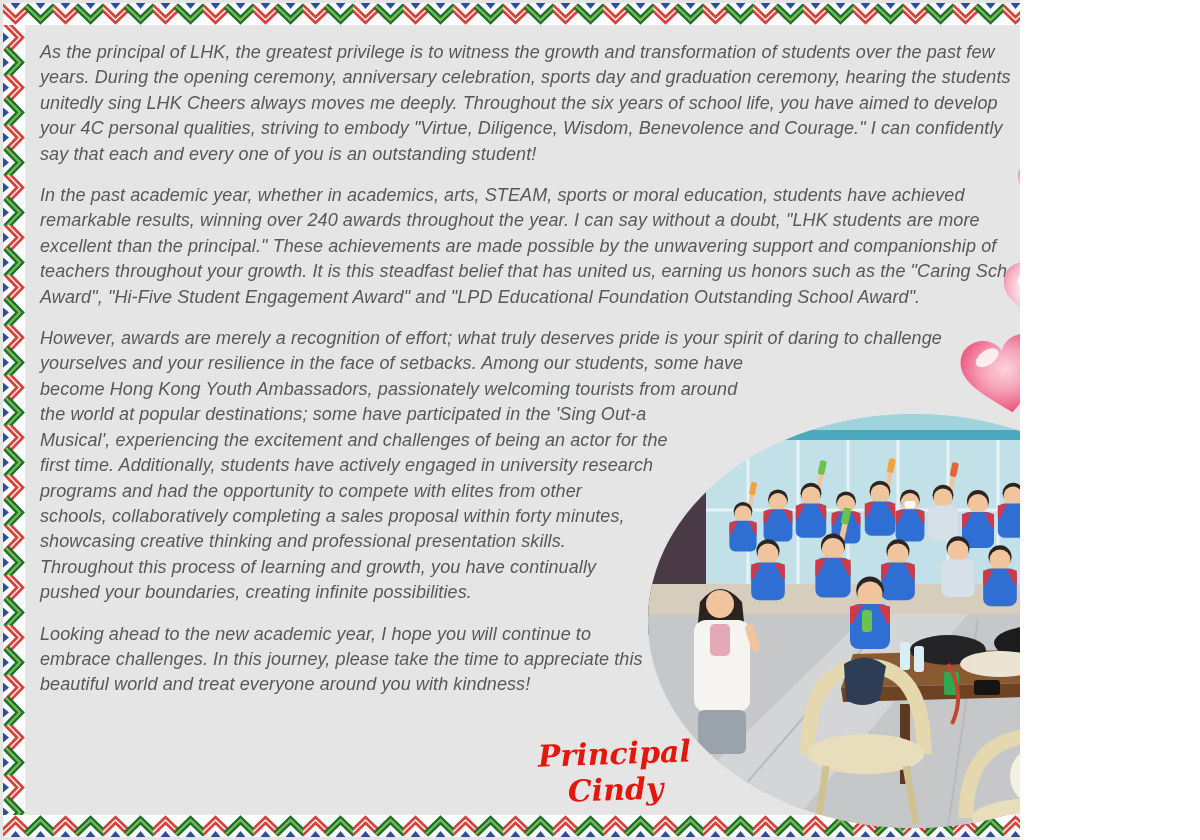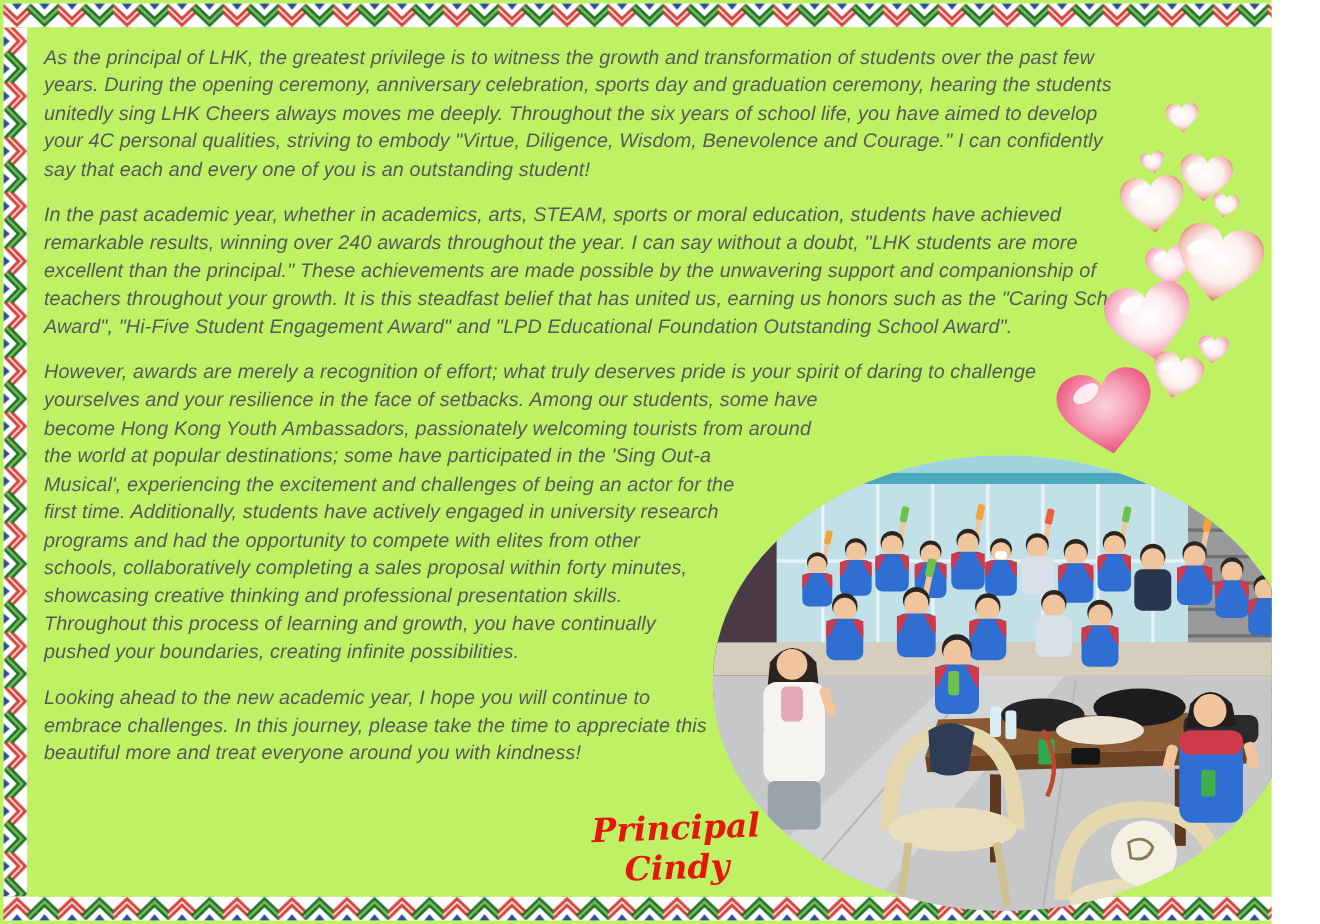--- a/index.html
+++ b/index.html
@@ -1,16 +1,16 @@
 <!DOCTYPE html>
 <html><head>
 <meta charset="utf-8">
 <style>
   html,body{margin:0;padding:0;background:#ffffff;}
-  .page{position:relative;width:1156px;height:840px;background:#bef264;overflow:hidden;
+  .page{position:relative;width:1020px;height:840px;background:#e5e5e5;overflow:hidden;
         font-family:"Liberation Sans",sans-serif;}
   .b{position:absolute;display:block;}
   .bt{left:3px;top:3px;}
   .bb{left:3px;top:815px;}
   .bl{left:3px;top:25px;}
   .br{left:1175px;top:25px;}
   .content{position:absolute;left:40px;top:40px;width:992px;
            font:italic 18px/25.4px "Liberation Sans",sans-serif;
            color:#57585a;letter-spacing:.1px;}
   .content p{margin:0 0 16px 0;}
@@ -86,21 +86,21 @@
       </pattern>
     </defs>
     <rect width="22" height="790" fill="url(#pr)"></rect>
   </svg>
 
   <div class="content">
     <p>As the principal of LHK, the greatest privilege is to witness the growth and transformation of students over the past few years. During the opening ceremony, anniversary celebration, sports day and graduation ceremony, hearing the students unitedly sing LHK Cheers always moves me deeply. Throughout the six years of school life, you have aimed to develop your 4C personal qualities, striving to embody "Virtue, Diligence, Wisdom, Benevolence and Courage." I can confidently say that each and every one of you is an outstanding student!</p>
     <p>In the past academic year, whether in academics, arts, STEAM, sports or moral education, students have achieved remarkable results, winning over 240 awards throughout the year. I can say without a doubt, "LHK students are more excellent than the principal." These achievements are made possible by the unwavering support and companionship of teachers throughout your growth. It is this steadfast belief that has united us, earning us honors such as the "Caring School Award", "Hi-Five Student Engagement Award" and "LPD Educational Foundation Outstanding School Award".</p>
     <div class="photo-spacer"></div>
     <p>However, awards are merely a recognition of effort; what truly deserves pride is your spirit of daring to challenge yourselves and your resilience in the face of setbacks. Among our students, some have become Hong Kong Youth Ambassadors, passionately welcoming tourists from around the world at popular destinations; some have participated in the 'Sing Out-a Musical', experiencing the excitement and challenges of being an actor for the first time. Additionally, students have actively engaged in university research programs and had the opportunity to compete with elites from other schools, collaboratively completing a sales proposal within forty minutes, showcasing creative thinking and professional presentation skills. Throughout this process of learning and growth, you have continually pushed your boundaries, creating infinite possibilities.</p>
-    <p>Looking ahead to the new academic year, I hope you will continue to embrace challenges. In this journey, please take the time to appreciate this beautiful more and treat everyone around you with kindness!</p>
+    <p>Looking ahead to the new academic year, I hope you will continue to embrace challenges. In this journey, please take the time to appreciate this beautiful world and treat everyone around you with kindness!</p>
   </div>
 
   <div class="signature">Principal Cindy</div>
 
   <div class="hearts">
     <svg id="hearts-svg" width="210" height="350" viewBox="0 0 210 350">
       <defs>
         <path id="hp" d="M50,88 C22,64 0,46 0,26 C0,9 13,0 26,0 C37,0 47,7 50,16 C53,7 63,0 74,0 C87,0 100,9 100,26 C100,46 78,64 50,88 Z"></path>
         <radialGradient id="gRim" cx="0.5" cy="0.42" r="0.65">
           <stop offset="0" stop-color="#ffffff"></stop>

